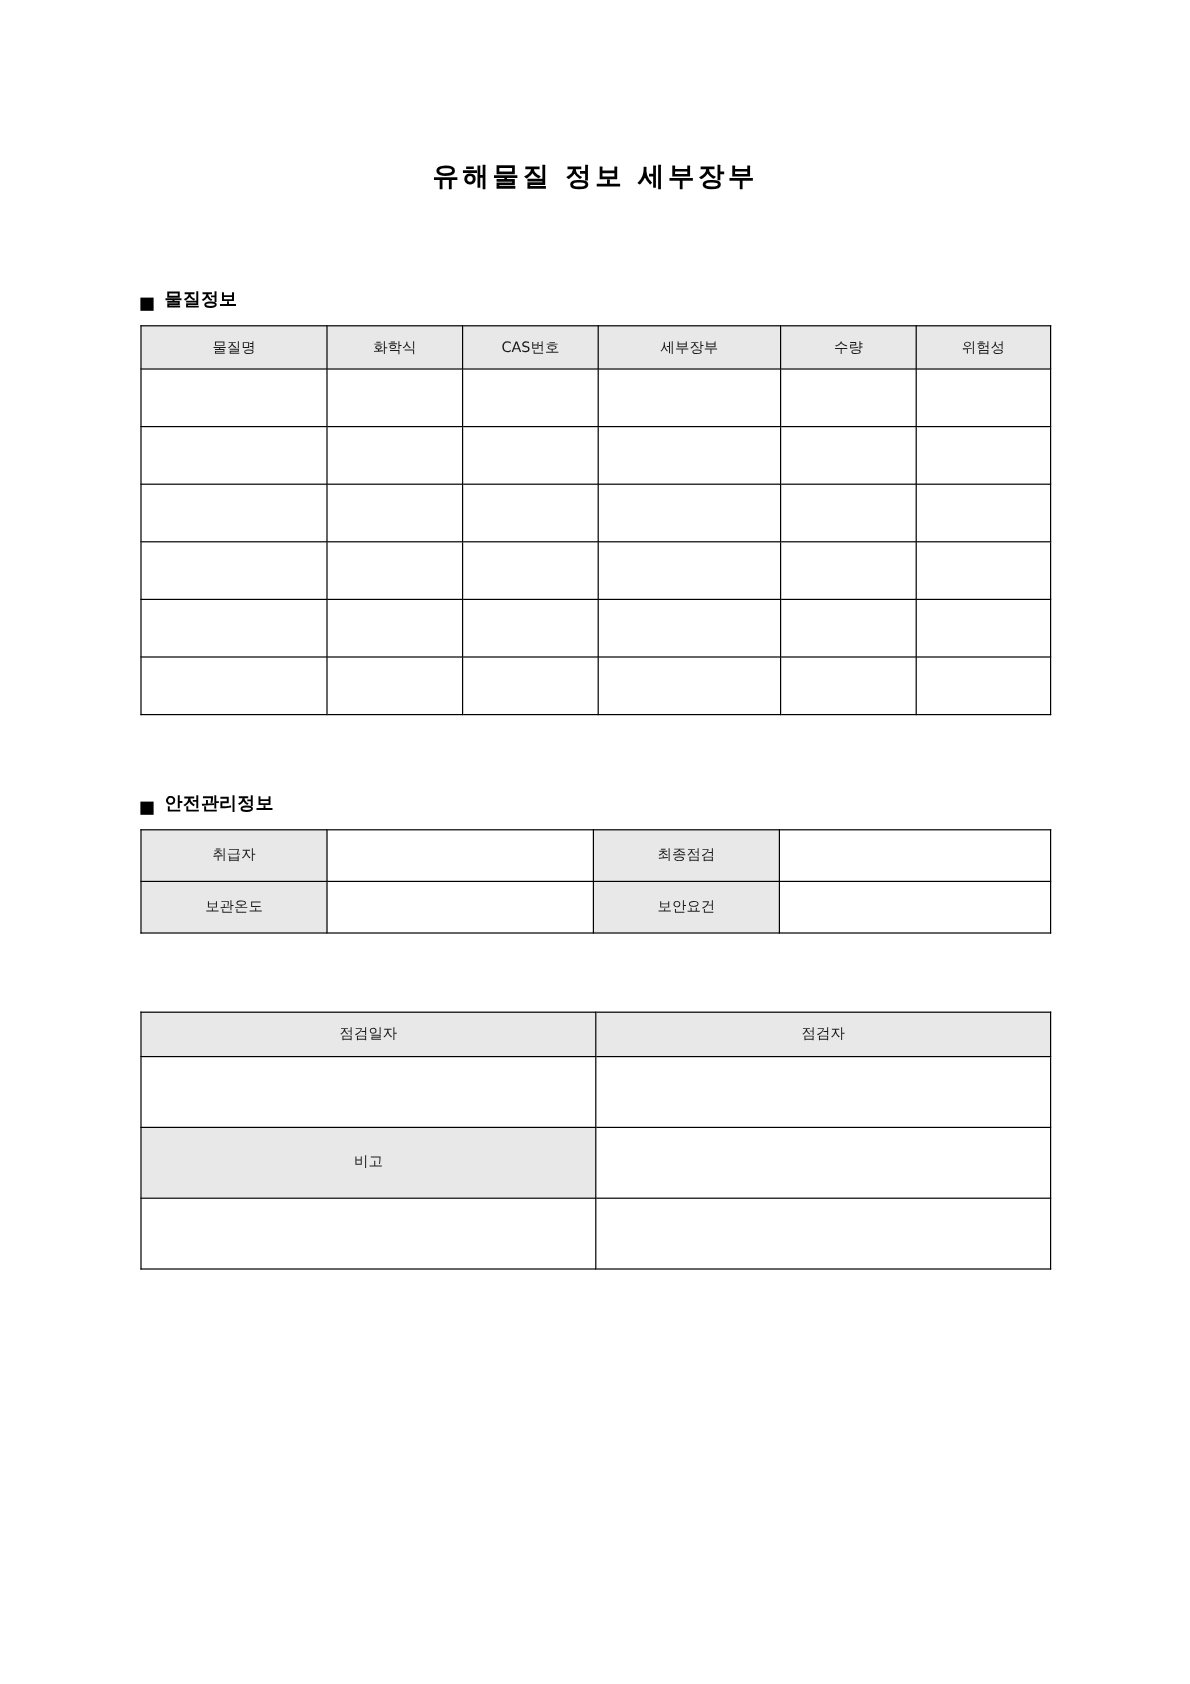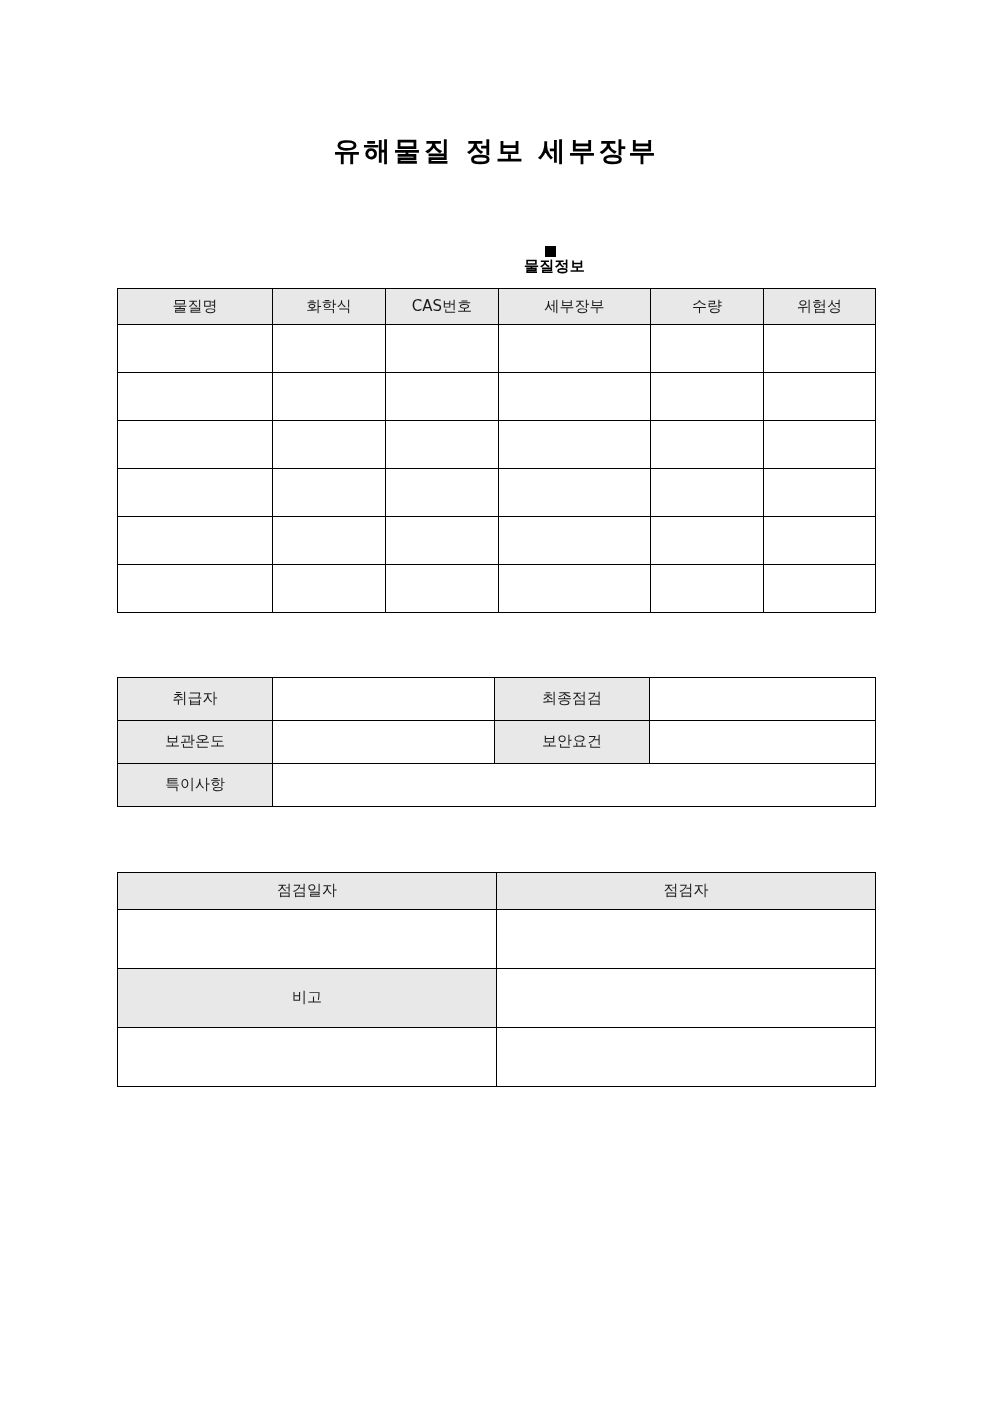--- a/index.html
+++ b/index.html
@@ -20,65 +20,64 @@
     width: 992px;
     height: 1403px;
     box-sizing: border-box;
     padding: 0;
     position: relative;
   }
 
   
   .doc-title {
     text-align: center;
-    font-size: 27px;
+    font-size: 22px;
     font-weight: bold;
     letter-spacing: 3px;
     margin: 0;
     padding-top: 134px;
     line-height: 1.25;
     color: #000;
   }
 
   
   .section {
     margin: 0;
     padding: 0;
   }
   .section-heading {
     display: flex;
-    align-items: center;
+    align-items: flex-end;
     font-size: 15px;
     font-weight: bold;
     letter-spacing: 0.2px;
     color: #000;
     margin: 0 0 12px 0;
     padding-left: 117px;
-    flex-direction: column;
   }
   .sq-icon {
     display: inline-block;
     width: 11px;
     height: 11px;
     background: #000000;
     margin-right: 9px;
     flex: 0 0 auto;
   }
 
   
   table.form-table {
     border-collapse: collapse;
     margin-left: 117px;
     width: 758px;
     table-layout: fixed;
   }
   table.form-table td,
   table.form-table th {
     border: 1px solid #000000;
-    font-size: 15px;
+    font-size: 12px;
     font-weight: normal;
     color: #1a1a1a;
     text-align: center;
     vertical-align: middle;
     padding: 0 12px;
     word-break: keep-all;
   }
   .hdr {
     background: #e8e8e8;
   }
@@ -199,20 +198,24 @@
           <td class="data-cell"></td>
         </tr>
       </tbody>
     </table>
   </div>
 
   <div class="gap-after-table-1"></div>
 
   <div class="section">
 
+    <div class="section-heading">
+      <span class="sq-icon"></span>
+      <span>안전관리정보</span>
+    </div>
 
     <table class="form-table" id="tbl-safety">
       <colgroup>
         <col class="s1">
           <col class="s2">
           <col class="s3">
           <col class="s4">
       </colgroup>
       <tbody>
         <tr>
@@ -220,24 +223,20 @@
           <td></td>
           <td class="label-cell">최종점검</td>
           <td></td>
         </tr>
         <tr>
           <td class="label-cell">보관온도</td>
           <td></td>
           <td class="label-cell">보안요건</td>
           <td></td>
         </tr>
-        <tr>
-          <td class="label-cell">특이사항</td>
-          <td colspan="3"></td>
-        </tr>
       </tbody>
     </table>
   </div>
 
   <div class="gap-after-table-2"></div>
 
   <div class="section">
 
 
     <table class="form-table" id="tbl-record">

